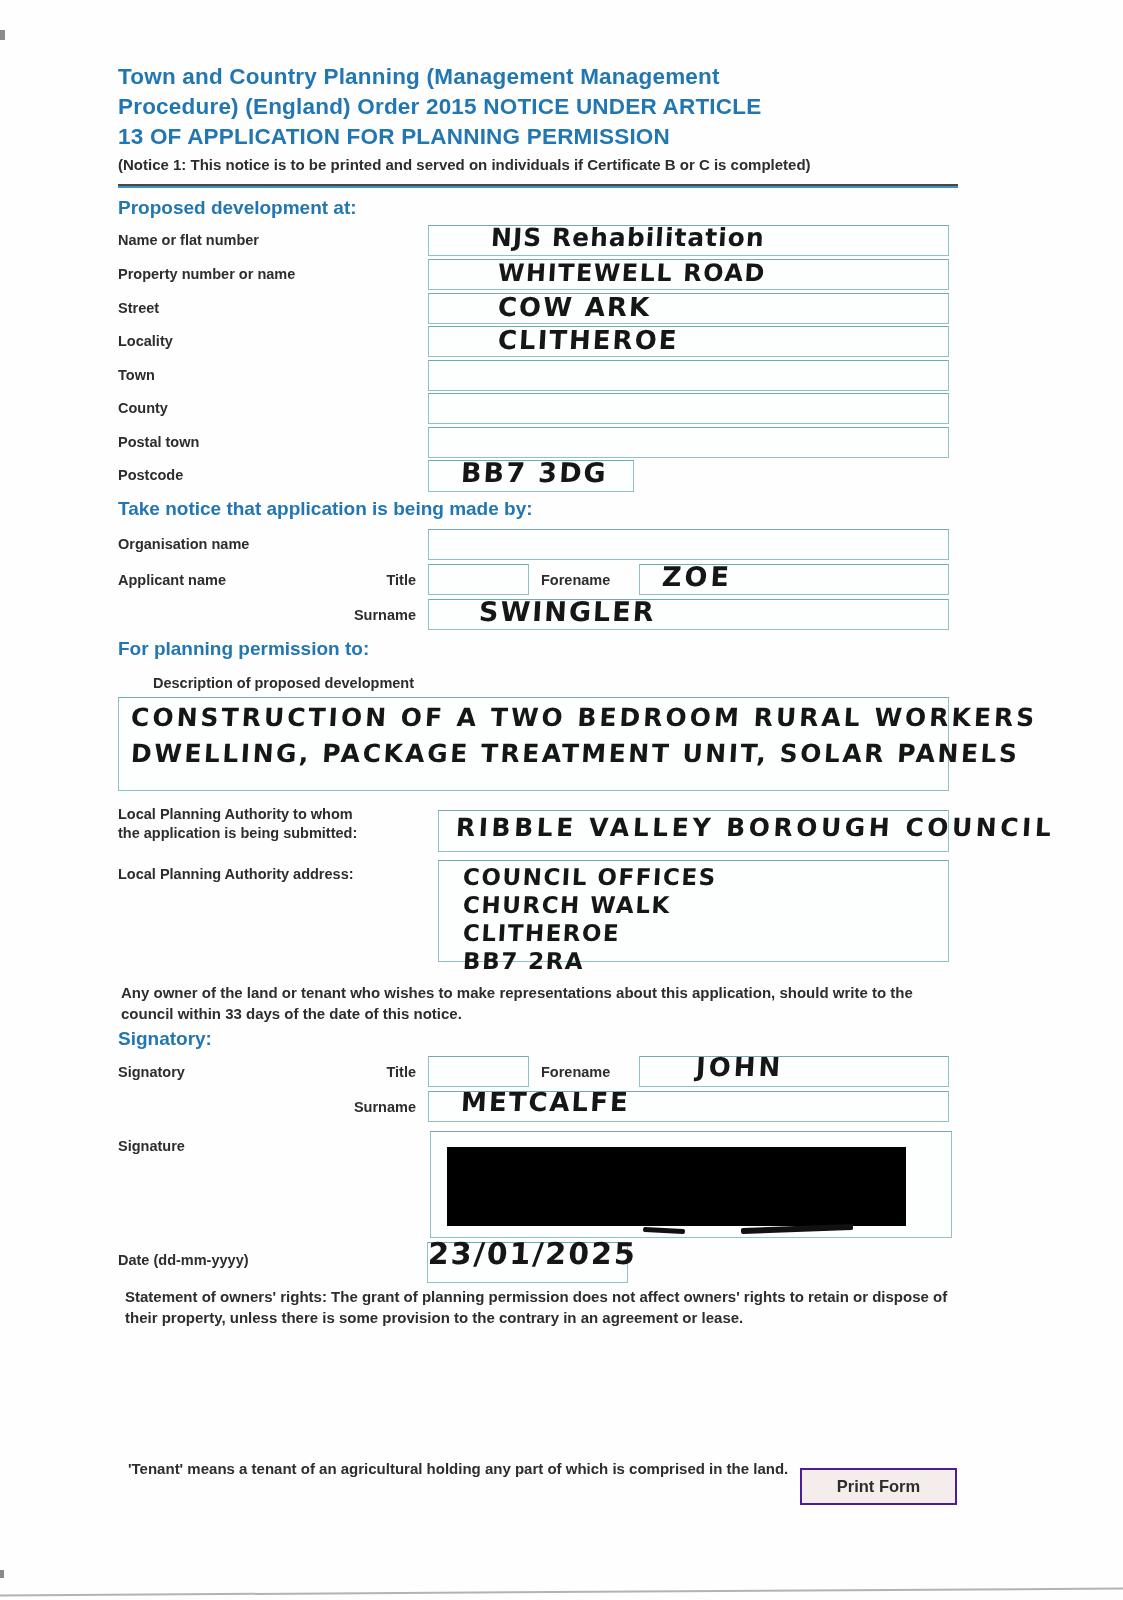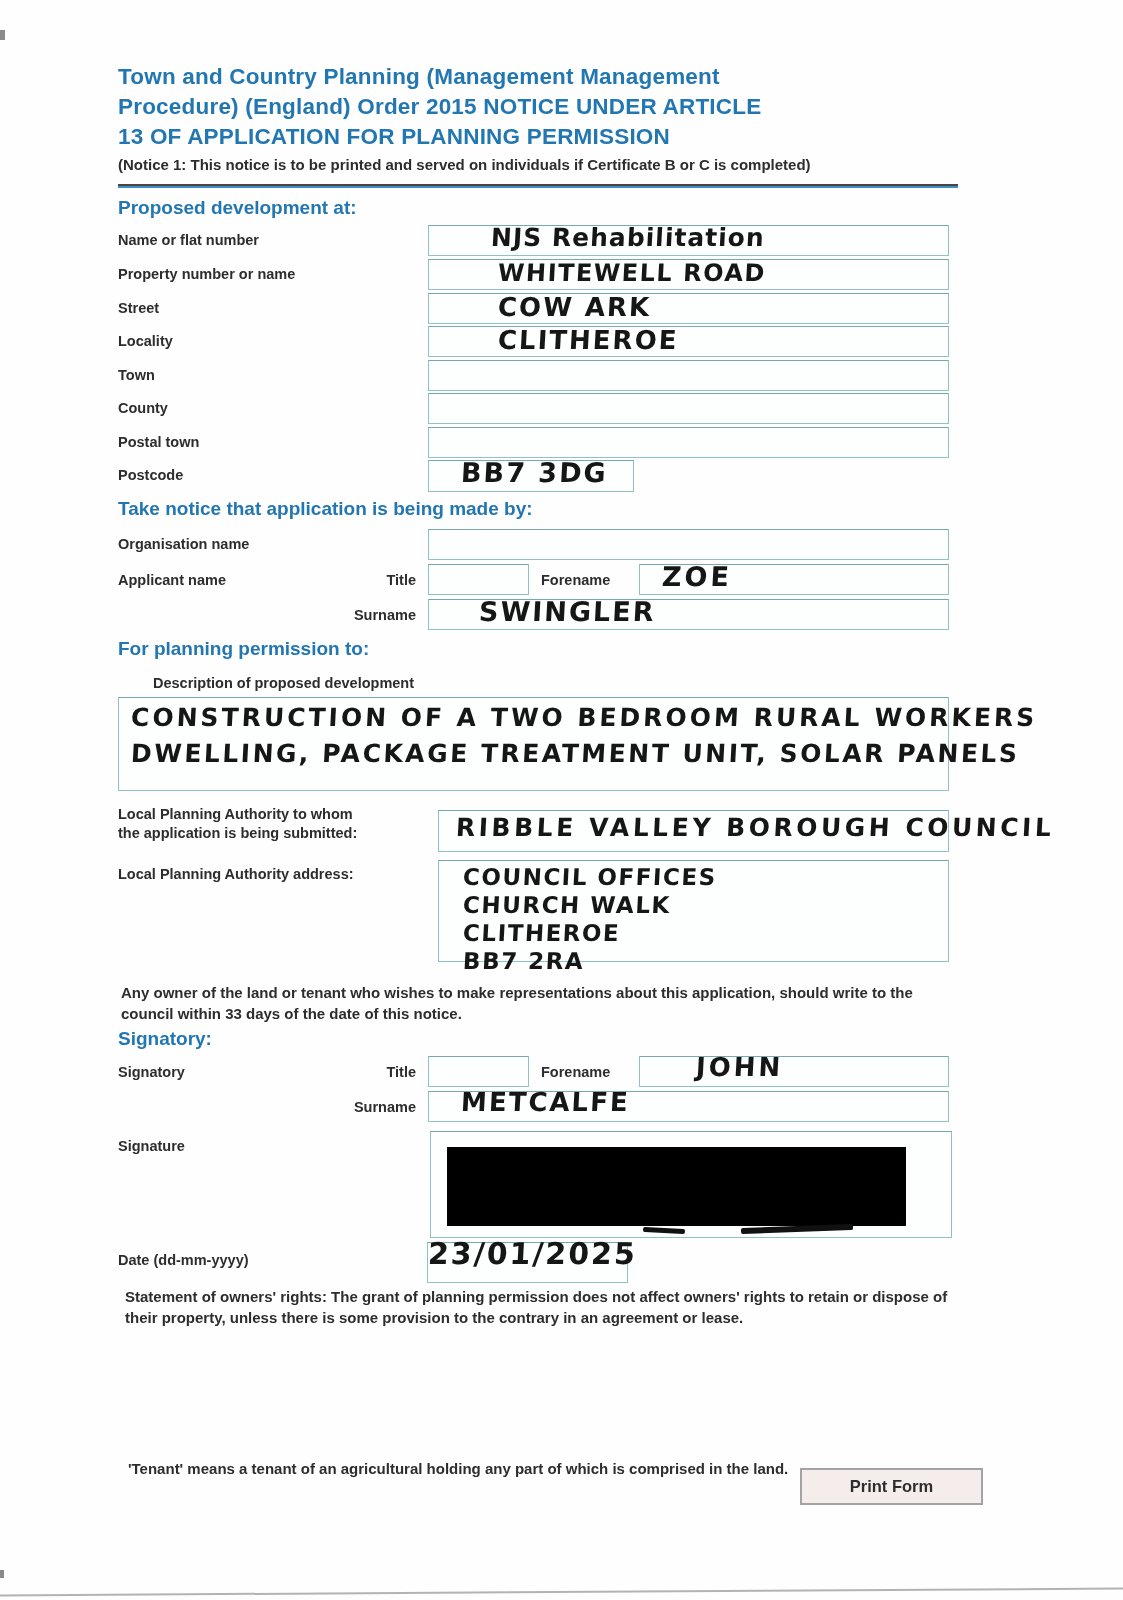--- a/index.html
+++ b/index.html
@@ -11,22 +11,22 @@
   .rule{position:absolute;left:118px;top:184px;width:840px;height:4px;
         background:linear-gradient(to bottom,#474747 0 2px,#3e8fc4 2px 4px);}
   .sec-h{font-size:19px;}
   .lbl{position:absolute;font-weight:bold;color:#2d2d2d;font-size:14.5px;white-space:nowrap;}
   .lbl-r{text-align:right;}
   .box{position:absolute;background:#fdffff;border:1px solid #8fc2c4;border-top-color:#74a9ad;
        box-sizing:border-box;}
   .hand{position:absolute;font-family:"DejaVu Sans",sans-serif;font-weight:bold;color:#161616;
         white-space:nowrap;transform:skewX(-3deg);line-height:1.1;}
   .para{position:absolute;font-weight:bold;color:#2d2d2d;font-size:15px;line-height:21px;}
-  .print-btn{position:absolute;left:800px;top:1468px;width:183px;height:37px;background:#f5ecec;
-        border:2px solid #a3a3a3;display:flex;align-items:center;justify-content:center;
+  .print-btn{position:absolute;left:800px;top:1468px;width:157px;height:37px;background:#f5ecec;
+        border:2px solid #4c1d95;display:flex;align-items:center;justify-content:center;
         font-weight:bold;font-size:16.5px;color:#2d2d2d;cursor:pointer;box-sizing:border-box;}
   .redact{position:absolute;background:#000;}
   .penmark{position:absolute;background:#111;border-radius:2px;}
   .scanline{position:absolute;left:-4px;top:1591px;width:1131px;height:2px;background:#9a9a9a;
         transform:rotate(-0.35deg);opacity:.75;}
   .speck{position:absolute;background:#8a8a8a;}
 </style>
 </head>
 <body>
 

